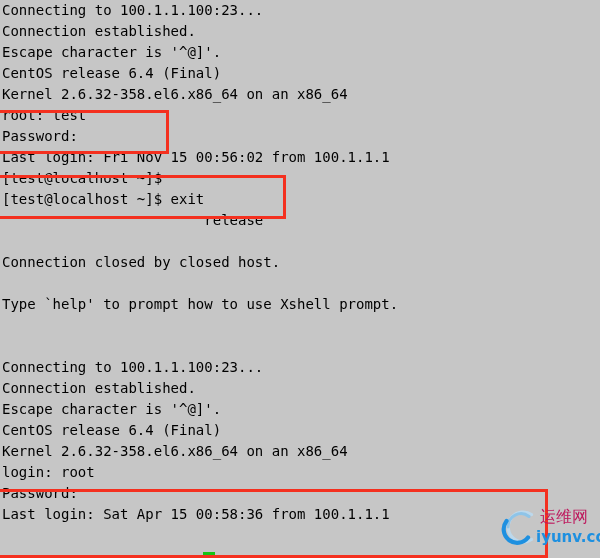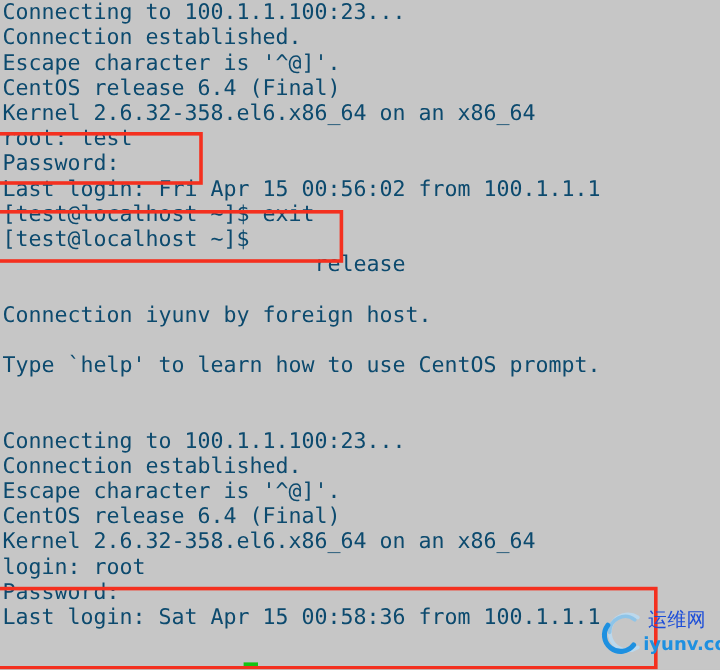--- a/index.html
+++ b/index.html
@@ -23,23 +23,23 @@
     position: absolute;
     left: 0;
     top: 0;
     width: 600px;
     padding-left: 2px;
     box-sizing: border-box;
   }
   .line {
     height: 21px;
     white-space: pre;
-    color: #0c4a6e;
+    color: #000000;
     font-family: "DejaVu Sans Mono", "Liberation Mono", monospace;
-    font-size: 18px;
+    font-size: 14px;
     line-height: 21px;
   }
   .annot {
     position: absolute;
     border: 3px solid #f4301f;
     box-sizing: border-box;
     pointer-events: none;
     background: transparent;
   }
   #annot-1 { left: -3px; top: 110px;  width: 172px; height: 44px; }
@@ -71,21 +71,21 @@
     width: 42px;
     height: 40px;
   }
   #watermark .wm-cn {
     position: absolute;
     left: 42px;
     top: 2px;
     font-family: "DejaVu Sans", "Liberation Sans", sans-serif;
     font-size: 16px;
     line-height: 18px;
-    color: #1d4ed8;
+    color: #be185d;
     white-space: nowrap;
     letter-spacing: 0px;
   }
   #watermark .wm-dom {
     position: absolute;
     left: 38px;
     top: 22px;
     font-family: "DejaVu Sans", "Liberation Sans", sans-serif;
     font-weight: bold;
     font-size: 15px;
@@ -100,28 +100,28 @@
 <div id="terminal">
 
   <div class="term-lines">
     <div class="line">Connecting to 100.1.1.100:23...</div>
     <div class="line">Connection established.</div>
     <div class="line">Escape character is '^@]'.</div>
     <div class="line">CentOS release 6.4 (Final)</div>
     <div class="line">Kernel 2.6.32-358.el6.x86_64 on an x86_64</div>
     <div class="line">root: test</div>
     <div class="line">Password:</div>
-    <div class="line">Last login: Fri Apr 15 00:56:02 from 100.1.1.1</div>
+    <div class="line">Last login: Fri Nov 15 00:56:02 from 100.1.1.1</div>
+    <div class="line">[test@localhost ~]$</div>
     <div class="line">[test@localhost ~]$ exit</div>
-    <div class="line">[test@localhost ~]$</div>
     <div class="line">                        release</div>
     <div class="line"></div>
-    <div class="line">Connection iyunv by foreign host.</div>
+    <div class="line">Connection closed by closed host.</div>
     <div class="line"></div>
-    <div class="line">Type `help' to learn how to use CentOS prompt.</div>
+    <div class="line">Type `help' to prompt how to use Xshell prompt.</div>
     <div class="line"></div>
     <div class="line"></div>
     <div class="line">Connecting to 100.1.1.100:23...</div>
     <div class="line">Connection established.</div>
     <div class="line">Escape character is '^@]'.</div>
     <div class="line">CentOS release 6.4 (Final)</div>
     <div class="line">Kernel 2.6.32-358.el6.x86_64 on an x86_64</div>
     <div class="line">login: root</div>
     <div class="line">Password:</div>
     <div class="line">Last login: Sat Apr 15 00:58:36 from 100.1.1.1</div>

